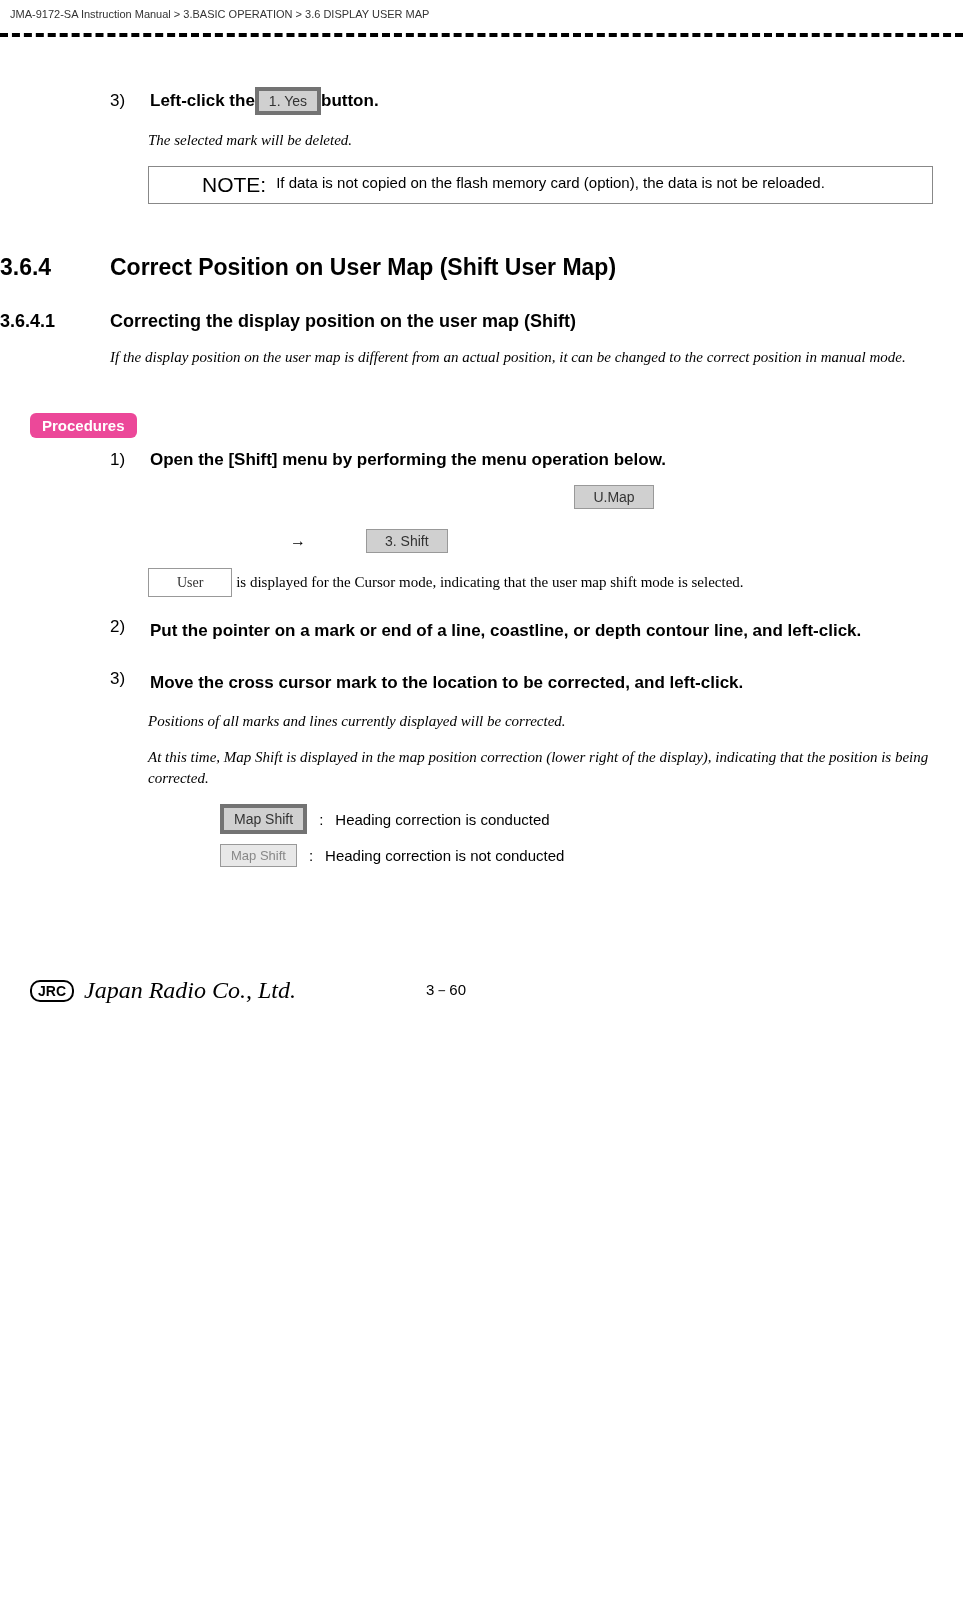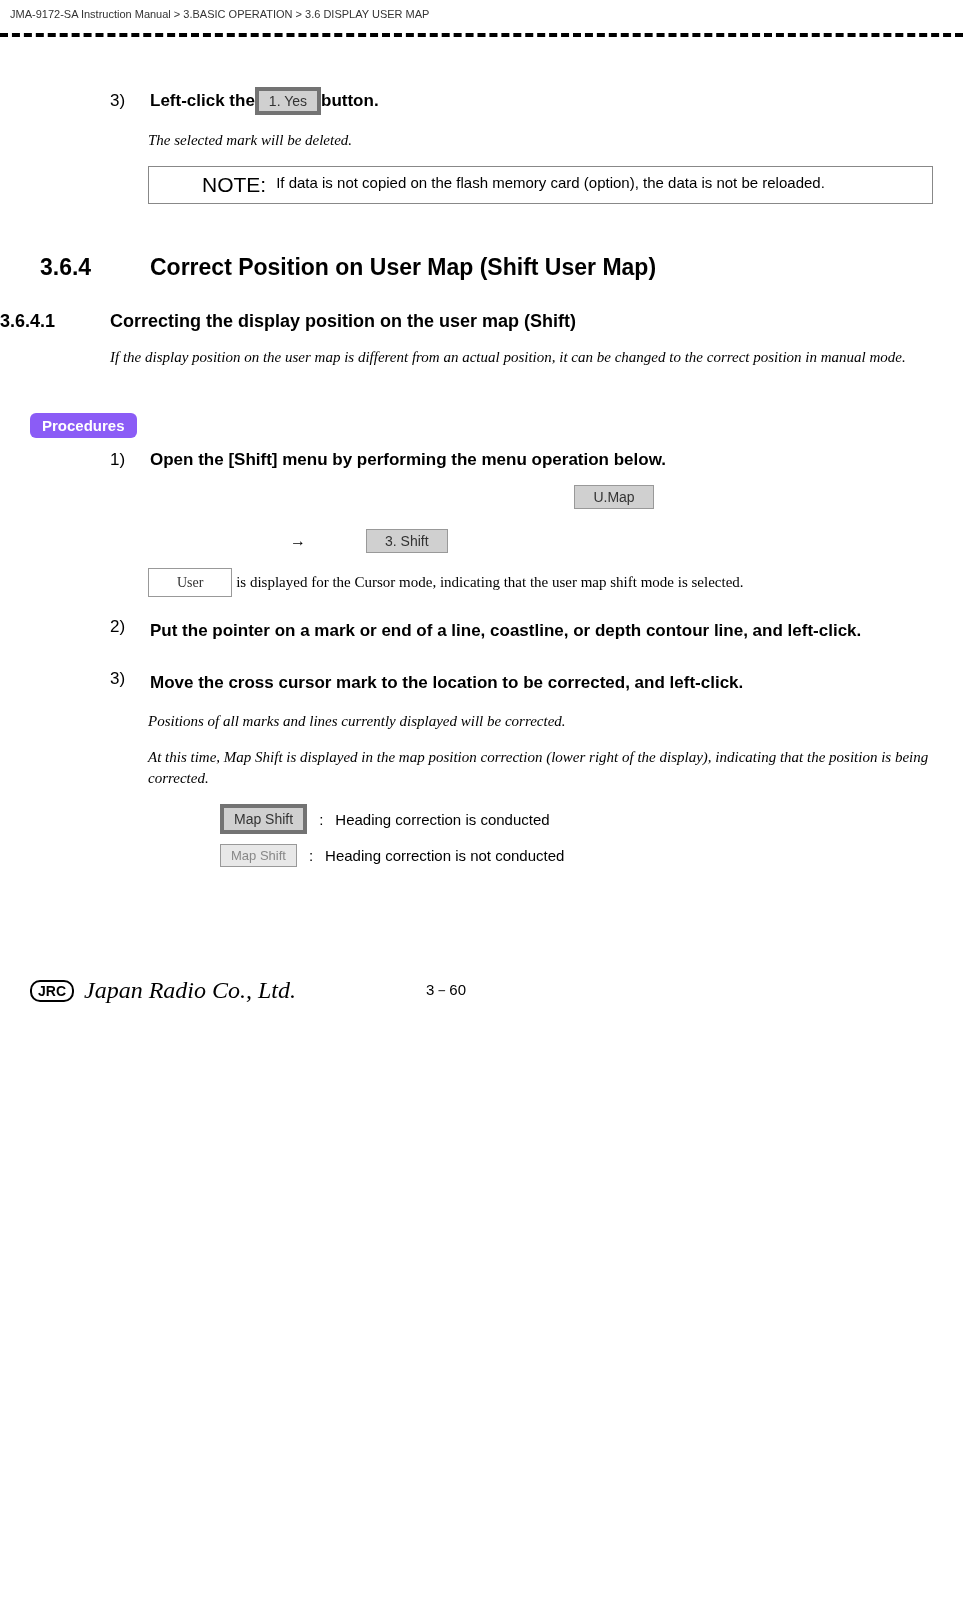--- a/index.html
+++ b/index.html
@@ -92,38 +92,37 @@
     .note-text {
       font-size: 15px;
       line-height: 1.3;
     }
     .section-heading {
       font-size: 23px;
       font-weight: bold;
       margin-left: -110px;
       margin-bottom: 30px;
       display: flex;
-      padding-left: 40px;
     }
     .section-num {
       min-width: 110px;
     }
     .subsection-heading {
       font-size: 18px;
       font-weight: bold;
       margin-left: -110px;
       margin-bottom: 15px;
       display: flex;
     }
     .subsection-num {
       min-width: 110px;
     }
     .procedures-badge {
       display: inline-block;
-      background: #8b5cf6;
+      background: #ec4899;
       color: #fff;
       font-weight: bold;
       font-size: 15px;
       padding: 4px 12px;
       border-radius: 6px;
       margin-left: -80px;
       margin-bottom: 12px;
     }
     .arrow-row {
       margin-left: 180px;

